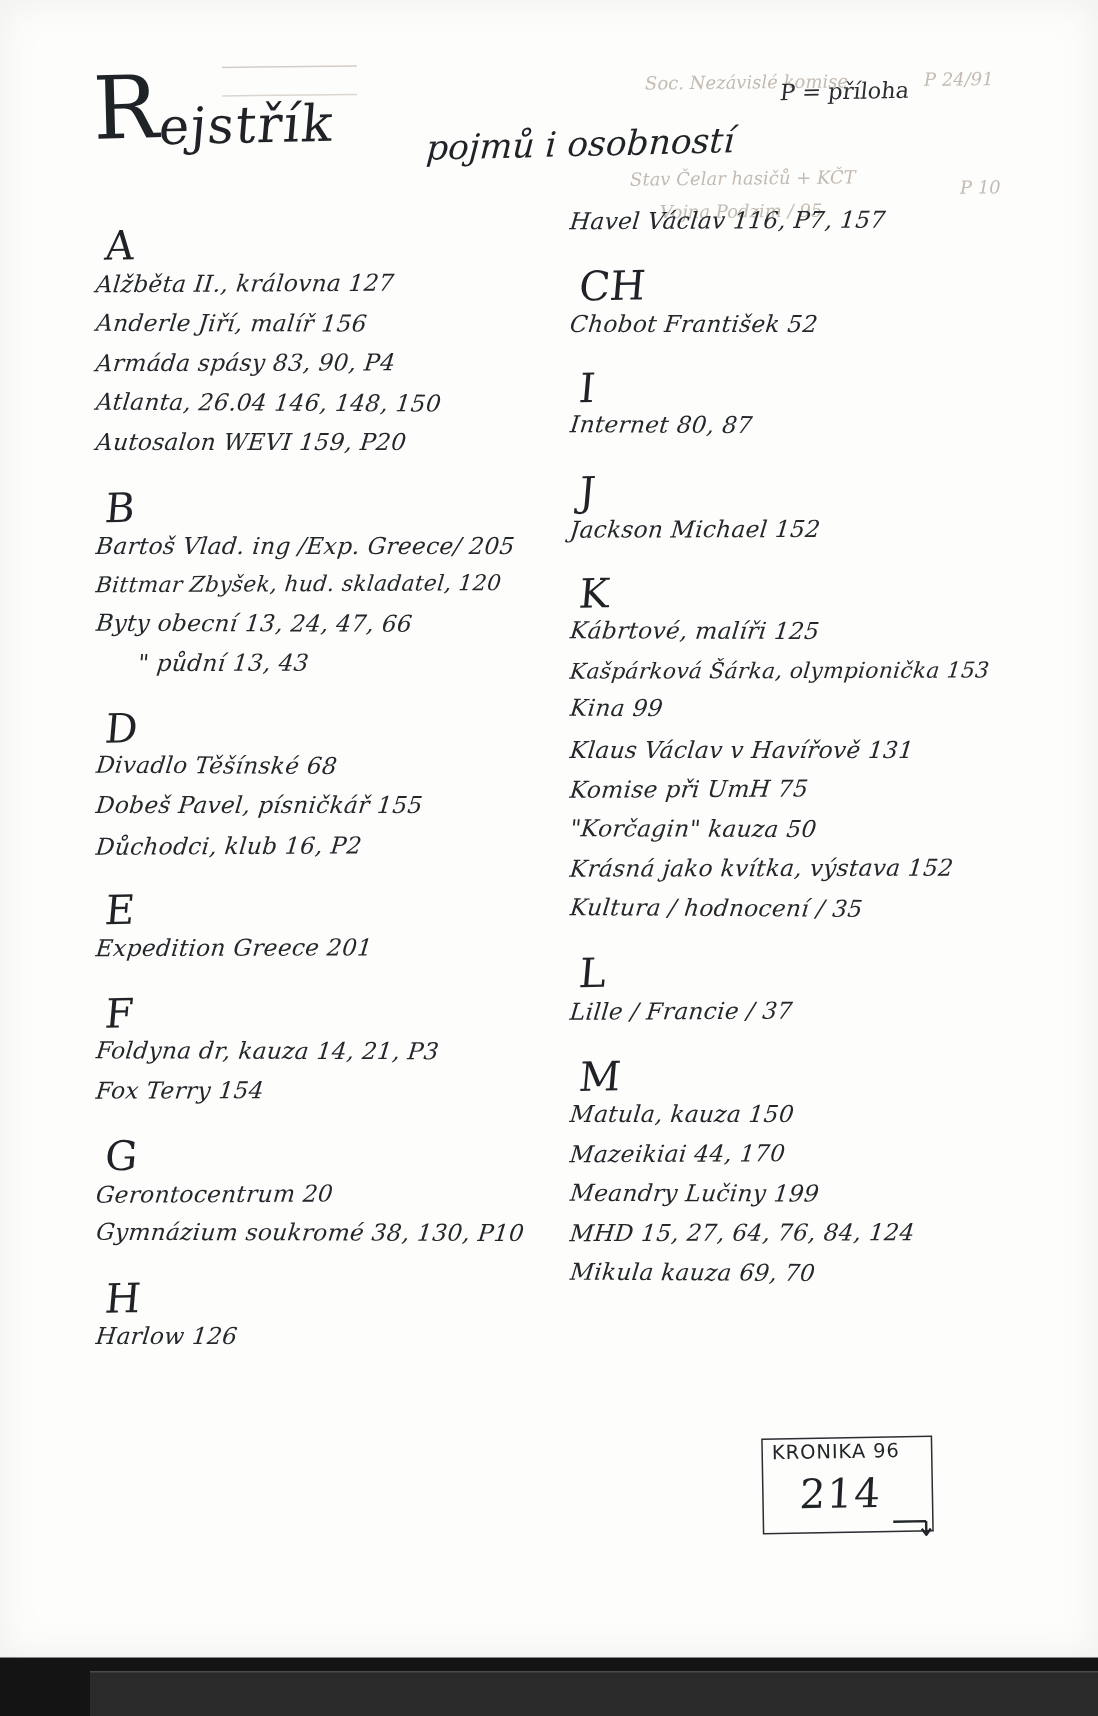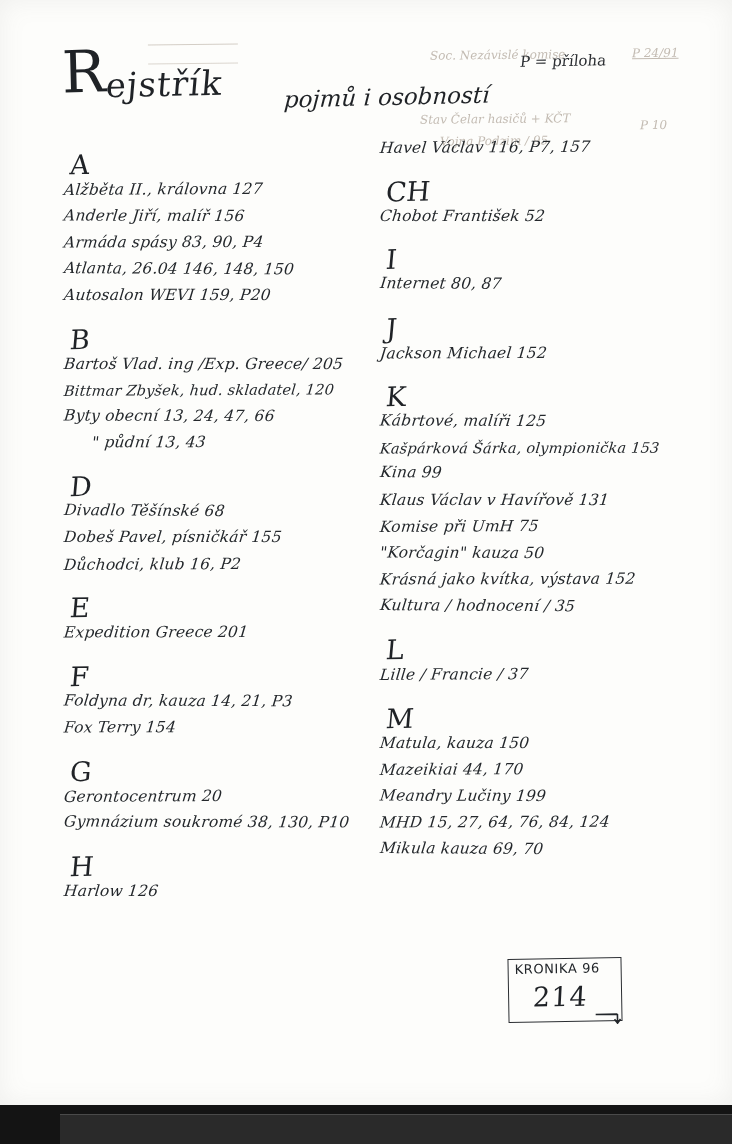--- a/index.html
+++ b/index.html
@@ -181,21 +181,21 @@
     height: 14px;
   }
   #stamp-arrow svg { display: block; }
 </style>
 </head>
 <body>
 
 <div id="page">
 
   <div class="ghost" style="left:430px; top:48px;">Soc. Nezávislé komise</div>
-  <div class="ghost" style="left:632px; top:46px;text-decoration:underline;">P 24/91</div>
+  <div class="ghost" style="left:616px; top:46px;">P 24/91</div>
   <div class="ghost" style="left:420px; top:112px;">Stav Čelar hasičů + KČT</div>
   <div class="ghost" style="left:640px; top:118px;">P 10</div>
   <div class="ghost" style="left:440px; top:134px;">Vojna  Podzim / 95</div>
   <div class="ghost" style="left:148px; top:44px; width:90px; height:18px; border-top:1px solid #cdc6bd; border-bottom:1px solid #d5cfc7;"></div>
 
   <div id="title-block">
     <span id="title-drop">R</span>
     <span id="title-main">ejstřík</span>
     <span id="title-sub">pojmů i osobností</span>
   </div>

